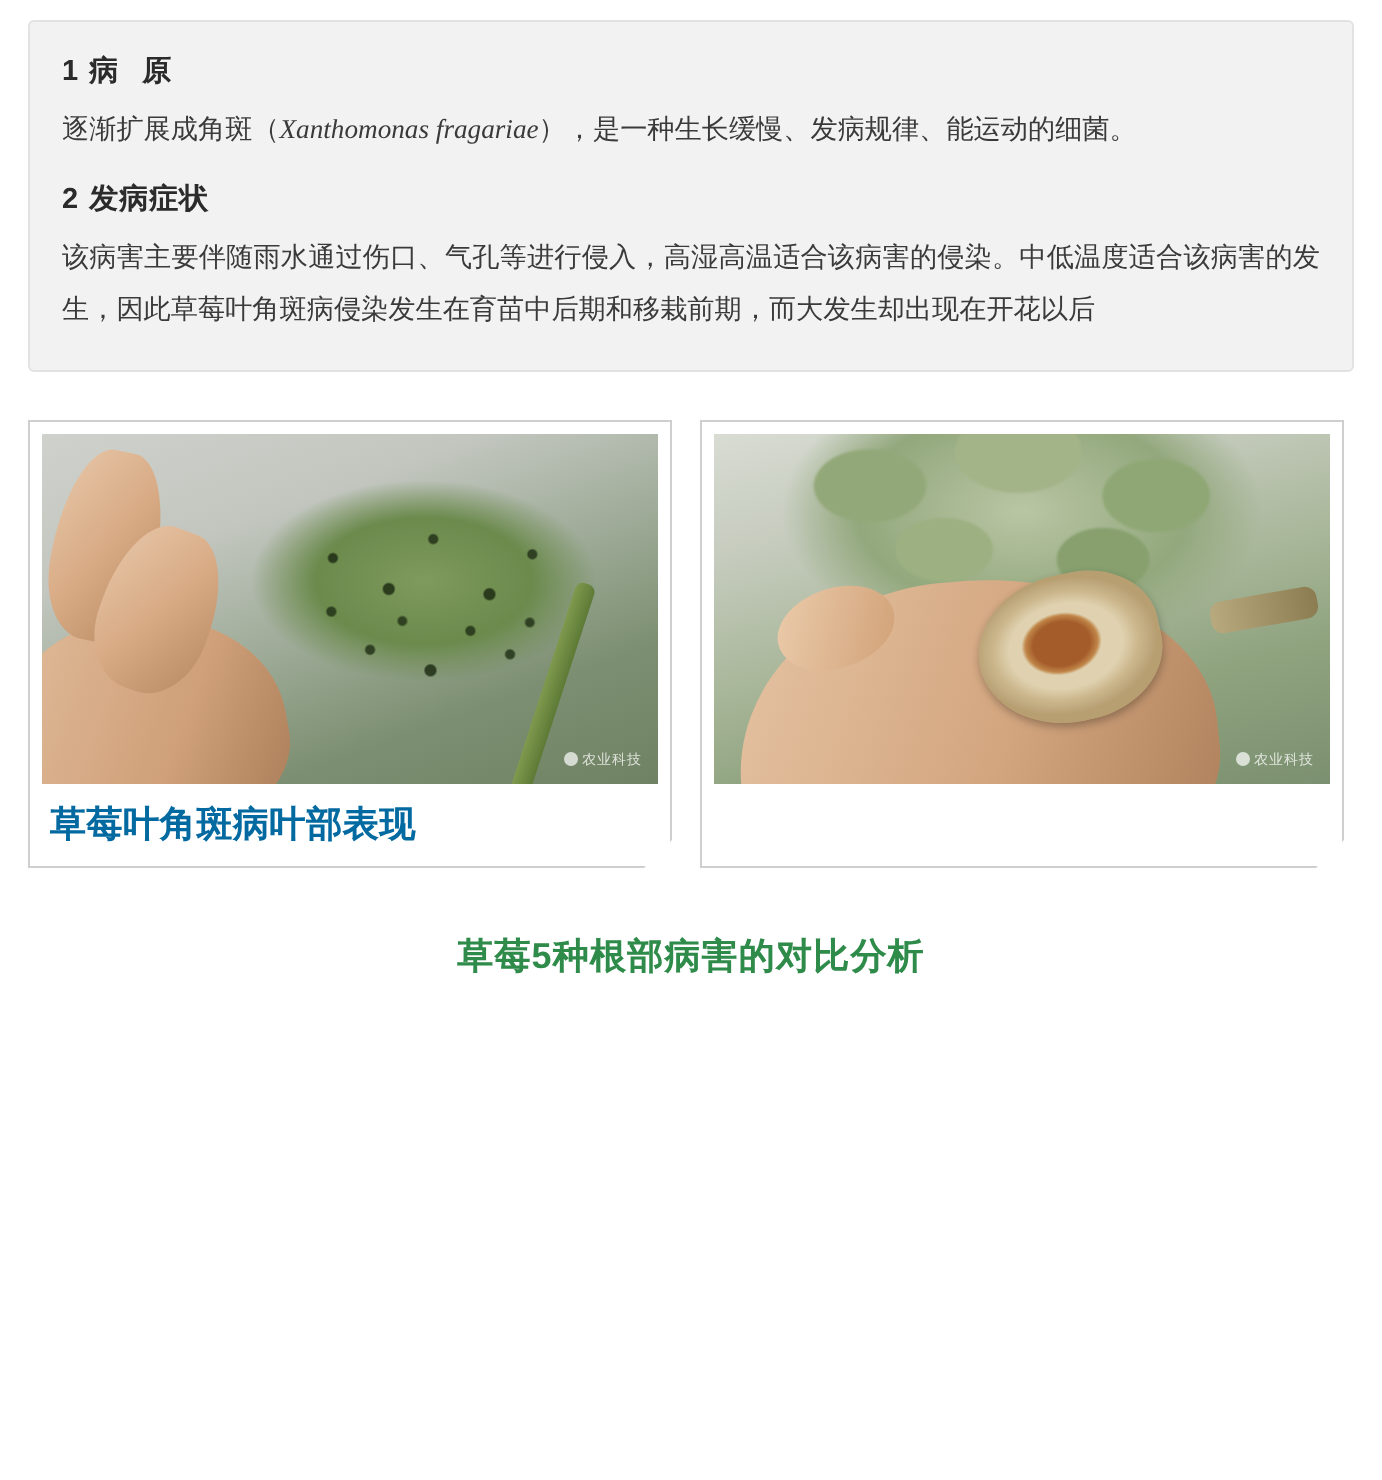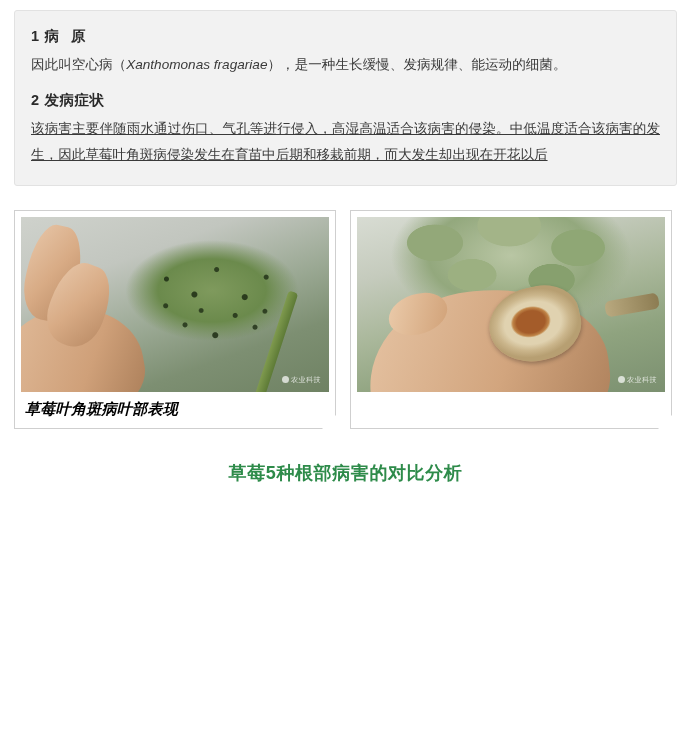--- a/index.html
+++ b/index.html
@@ -44,25 +44,24 @@
   }
   .sec-body {
     font-size: 13.6px;
     line-height: 1.95;
     color: #3a3a3a;
     text-align: justify;
     margin: 0 0 10px 0;
   }
   .sec-body:last-child {
     margin-bottom: 0;
-    text-decoration: underline;
   }
   .latin {
     font-style: italic;
-    font-family: Liberation Sans, sans-serif;
+    font-family: Liberation Serif, serif;
     margin-top: 32px;
   }
 
   
   .figures {
     display: flex;
     gap: 14px;
     margin-top: 24px;
   }
   .figure {
@@ -96,26 +95,25 @@
     transform: rotate(0deg);
     display: none;
   }
   .fig-img {
     width: 308px;
     height: 175px;
     position: relative;
     overflow: hidden;
   }
   .fig-caption {
-    font-size: 15px;
-    color: #000000;
+    font-size: 18px;
+    color: #0369a1;
     font-weight: bold;
     padding: 8px 4px 9px 4px;
     letter-spacing: 0.3px;
-    font-style: italic;
   }
   .watermark {
     position: absolute;
     right: 8px;
     bottom: 7px;
     font-size: 7px;
     color: rgba(255,255,255,0.75);
     display: flex;
     align-items: center;
     gap: 2px;
@@ -259,21 +257,21 @@
 </head>
 <body>
 
 <div class="page">
 
   <div class="article-box">
 
     <div class="sec-heading sp">
       <span class="num">1</span><span class="title">病 原</span>
     </div>
-    <p class="sec-body"><span>因此叫空心病（</span><span class="latin">Xanthomonas fragariae</span><span>），是一种生长缓慢、发病规律、能运动的细菌。</span></p>
+    <p class="sec-body"><span>逐渐扩展成角斑（</span><span class="latin">Xanthomonas fragariae</span><span>），是一种生长缓慢、发病规律、能运动的细菌。</span></p>
 
     <div class="sec-heading">
       <span class="num">2</span><span class="title">发病症状</span>
     </div>
 
     <p class="sec-body">该病害主要伴随雨水通过伤口、气孔等进行侵入，高湿高温适合该病害的侵染。中低温度适合该病害的发生，因此草莓叶角斑病侵染发生在育苗中后期和移栽前期，而大发生却出现在开花以后</p>
 
   </div>
 
   <div class="figures">

